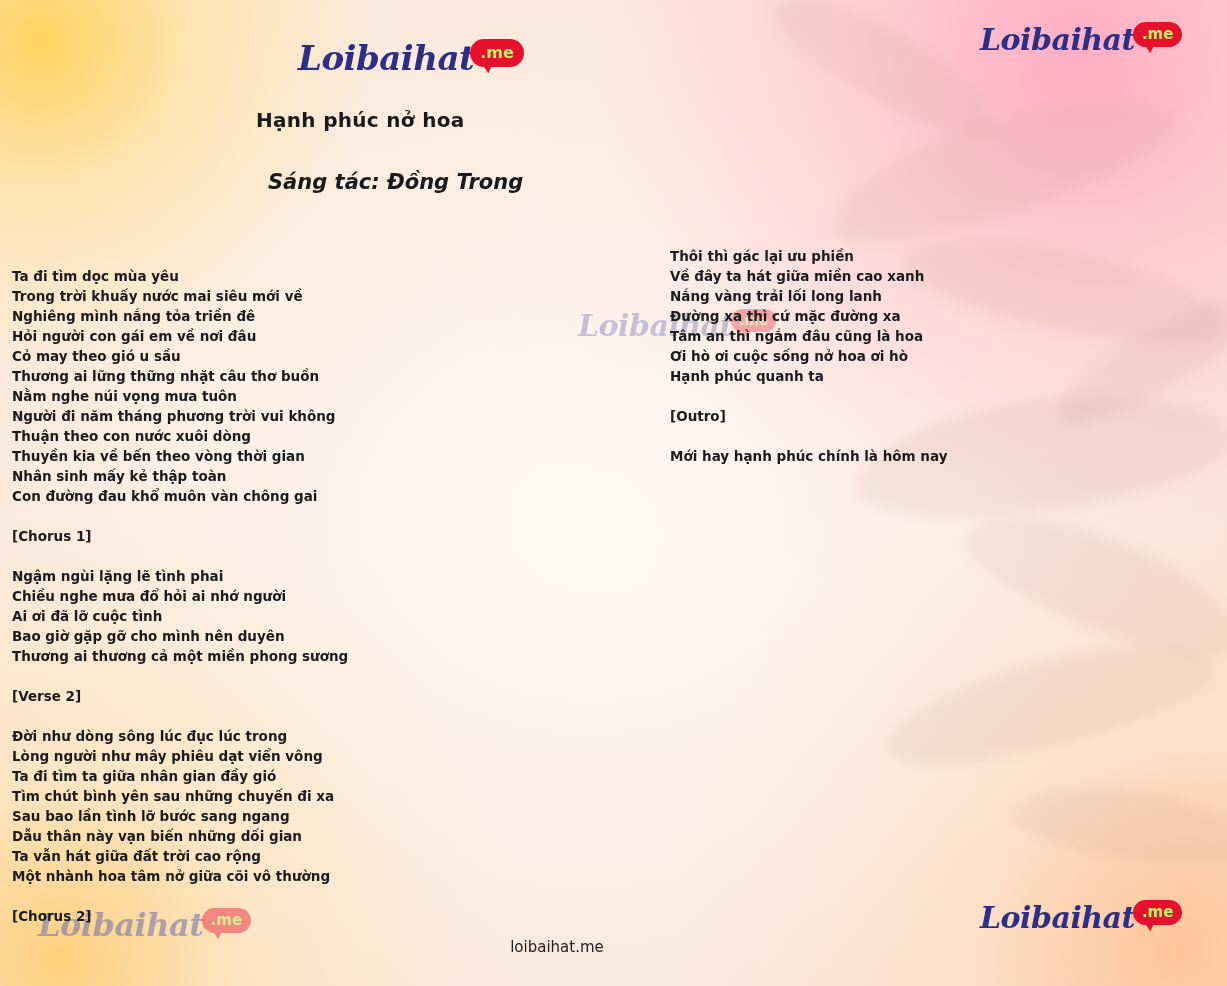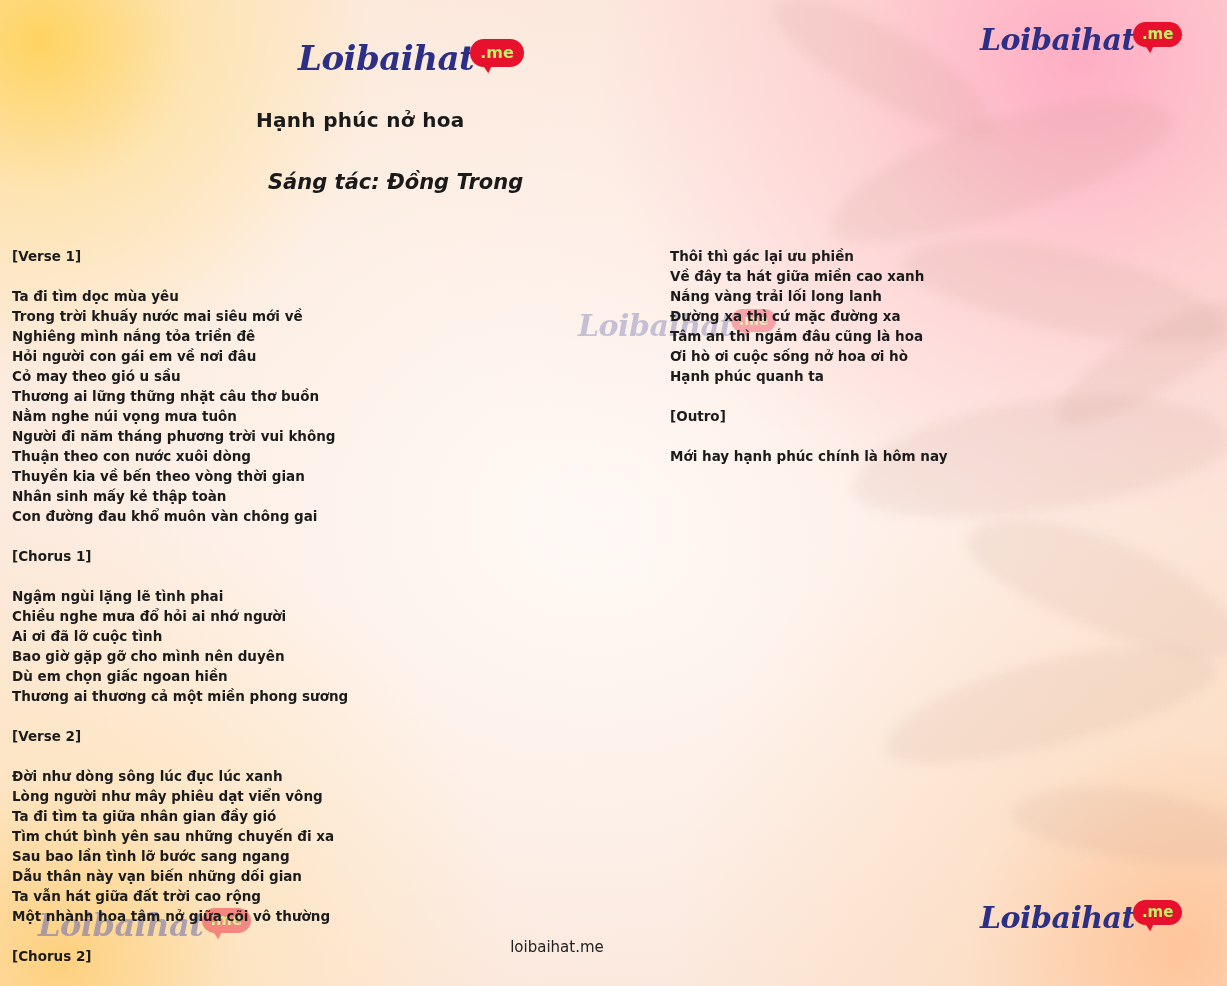--- a/index.html
+++ b/index.html
@@ -186,47 +186,45 @@
 
   <div class="logo logo-bottom-right">
     <span class="word">Loibaihat</span>
     <span class="bubble">.me</span>
   </div>
 
   <div class="song-title">Hạnh phúc nở hoa</div>
   <div class="composer">Sáng tác: Đồng Trong</div>
 
   <div class="lyrics-col col-left" id="col-left">
-      <div class="lyric-line section-label">[Verse 1]</div>
       <div class="lyric-line blank"></div>
       <div class="lyric-line">Ta đi tìm dọc mùa yêu</div>
       <div class="lyric-line">Trong trời khuấy nước mai siêu mới về</div>
       <div class="lyric-line">Nghiêng mình nắng tỏa triền đê</div>
       <div class="lyric-line">Hỏi người con gái em về nơi đâu</div>
       <div class="lyric-line">Cỏ may theo gió u sầu</div>
       <div class="lyric-line">Thương ai lững thững nhặt câu thơ buồn</div>
       <div class="lyric-line">Nằm nghe núi vọng mưa tuôn</div>
       <div class="lyric-line">Người đi năm tháng phương trời vui không</div>
       <div class="lyric-line">Thuận theo con nước xuôi dòng</div>
       <div class="lyric-line">Thuyền kia về bến theo vòng thời gian</div>
       <div class="lyric-line">Nhân sinh mấy kẻ thập toàn</div>
       <div class="lyric-line">Con đường đau khổ muôn vàn chông gai</div>
       <div class="lyric-line blank"></div>
       <div class="lyric-line section-label">[Chorus 1]</div>
       <div class="lyric-line blank"></div>
       <div class="lyric-line">Ngậm ngùi lặng lẽ tình phai</div>
       <div class="lyric-line">Chiều nghe mưa đổ hỏi ai nhớ người</div>
       <div class="lyric-line">Ai ơi đã lỡ cuộc tình</div>
       <div class="lyric-line">Bao giờ gặp gỡ cho mình nên duyên</div>
-      <div class="lyric-line">Dù em chọn giấc ngoan hiền</div>
       <div class="lyric-line">Thương ai thương cả một miền phong sương</div>
       <div class="lyric-line blank"></div>
       <div class="lyric-line section-label">[Verse 2]</div>
       <div class="lyric-line blank"></div>
-      <div class="lyric-line">Đời như dòng sông lúc đục lúc xanh</div>
+      <div class="lyric-line">Đời như dòng sông lúc đục lúc trong</div>
       <div class="lyric-line">Lòng người như mây phiêu dạt viển vông</div>
       <div class="lyric-line">Ta đi tìm ta giữa nhân gian đầy gió</div>
       <div class="lyric-line">Tìm chút bình yên sau những chuyến đi xa</div>
       <div class="lyric-line">Sau bao lần tình lỡ bước sang ngang</div>
       <div class="lyric-line">Dẫu thân này vạn biến những dối gian</div>
       <div class="lyric-line">Ta vẫn hát giữa đất trời cao rộng</div>
       <div class="lyric-line">Một nhành hoa tâm nở giữa cõi vô thường</div>
       <div class="lyric-line blank"></div>
       <div class="lyric-line section-label">[Chorus 2]</div>
     </div>

